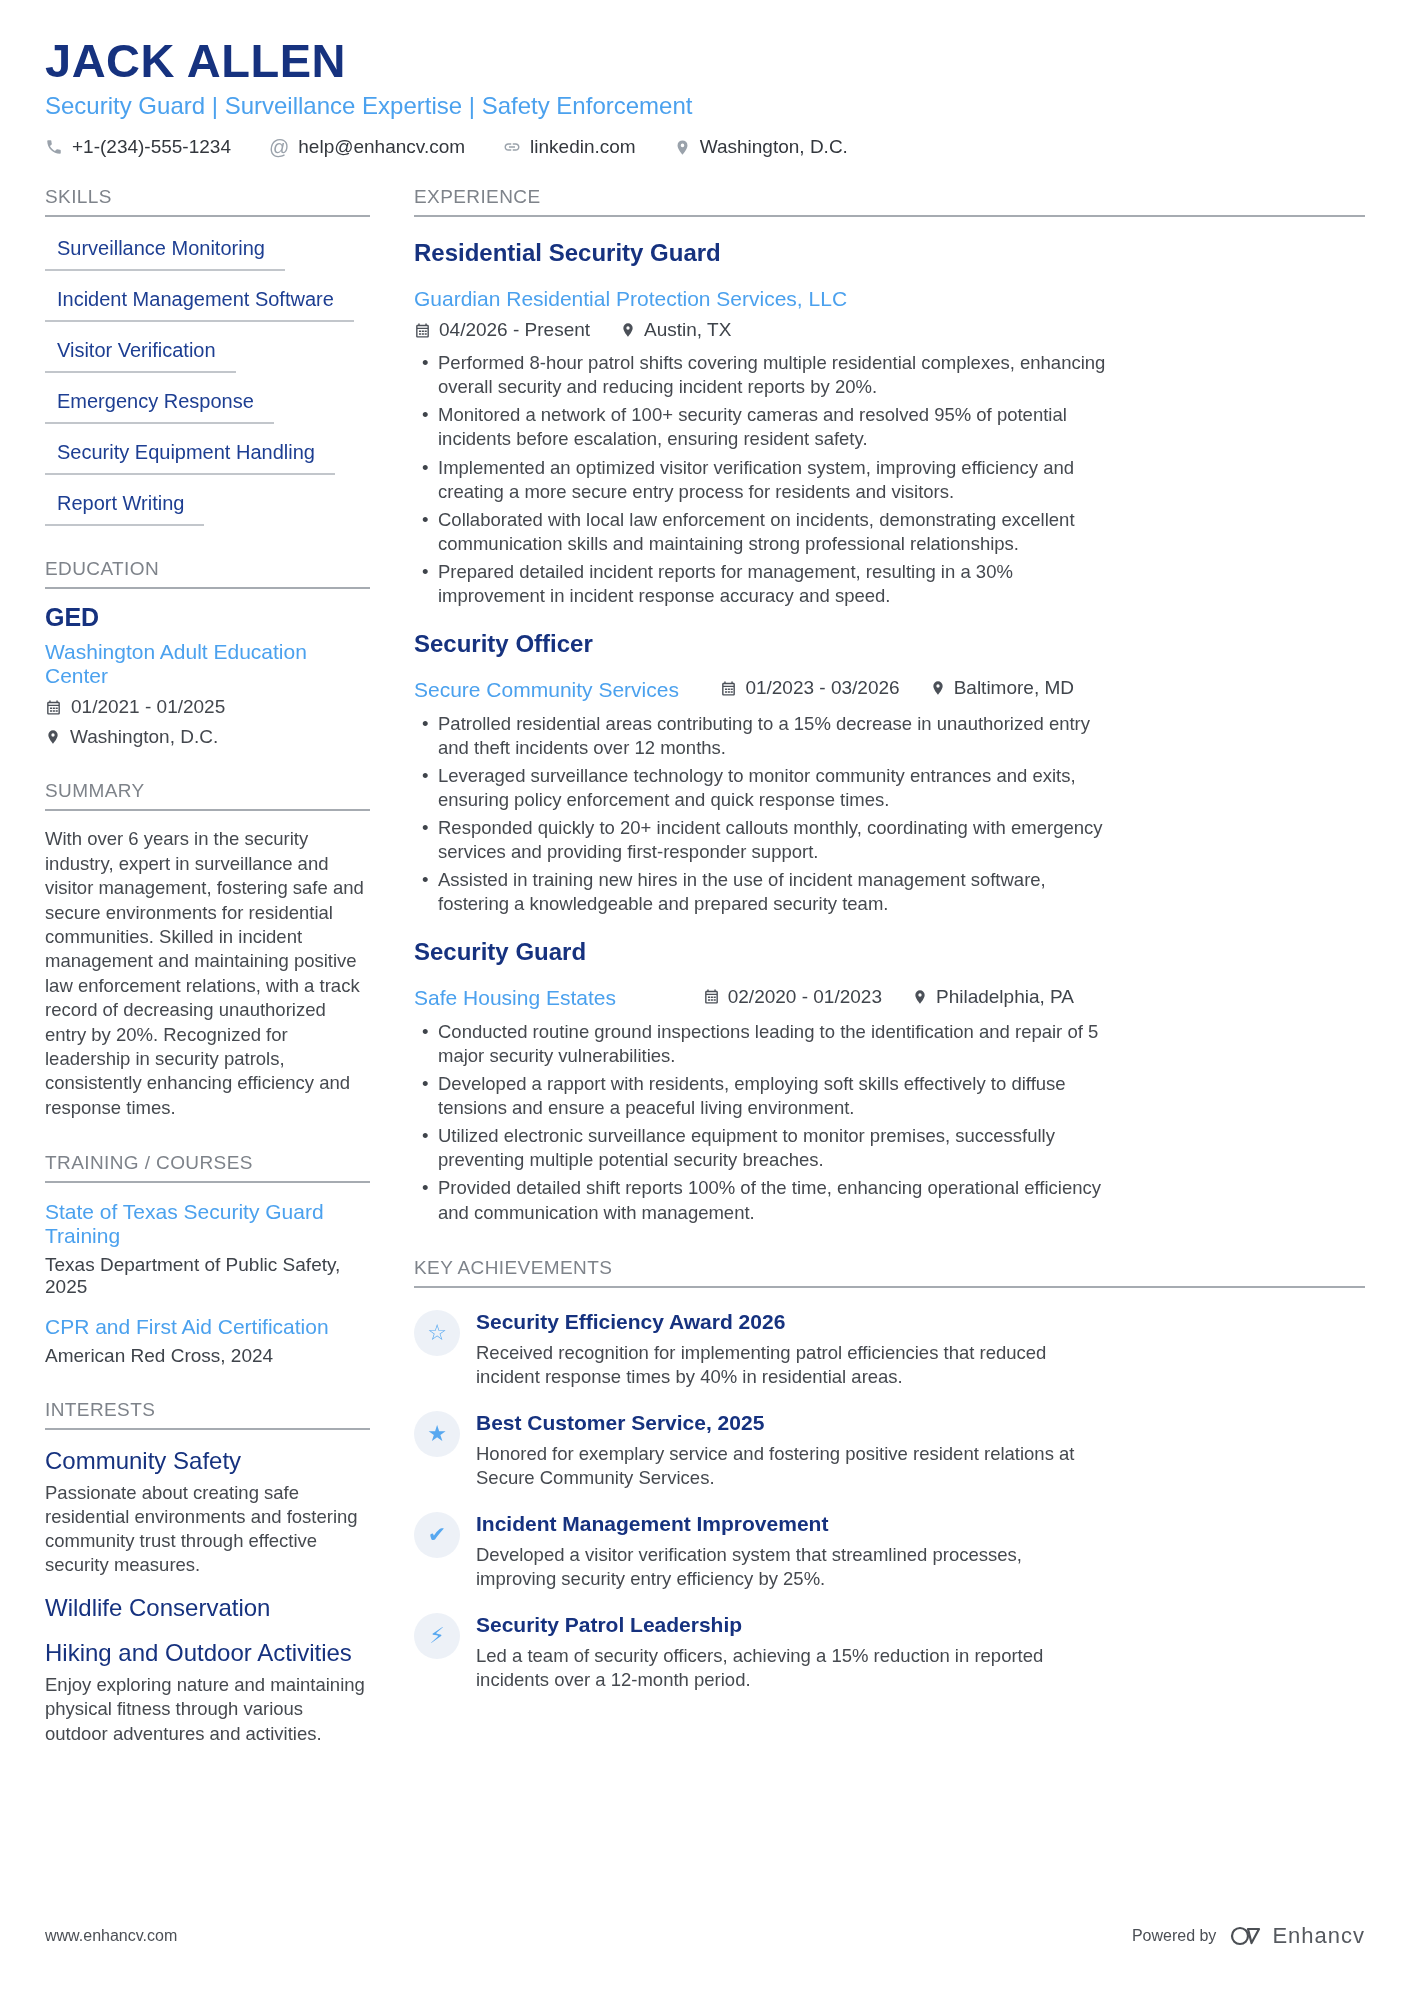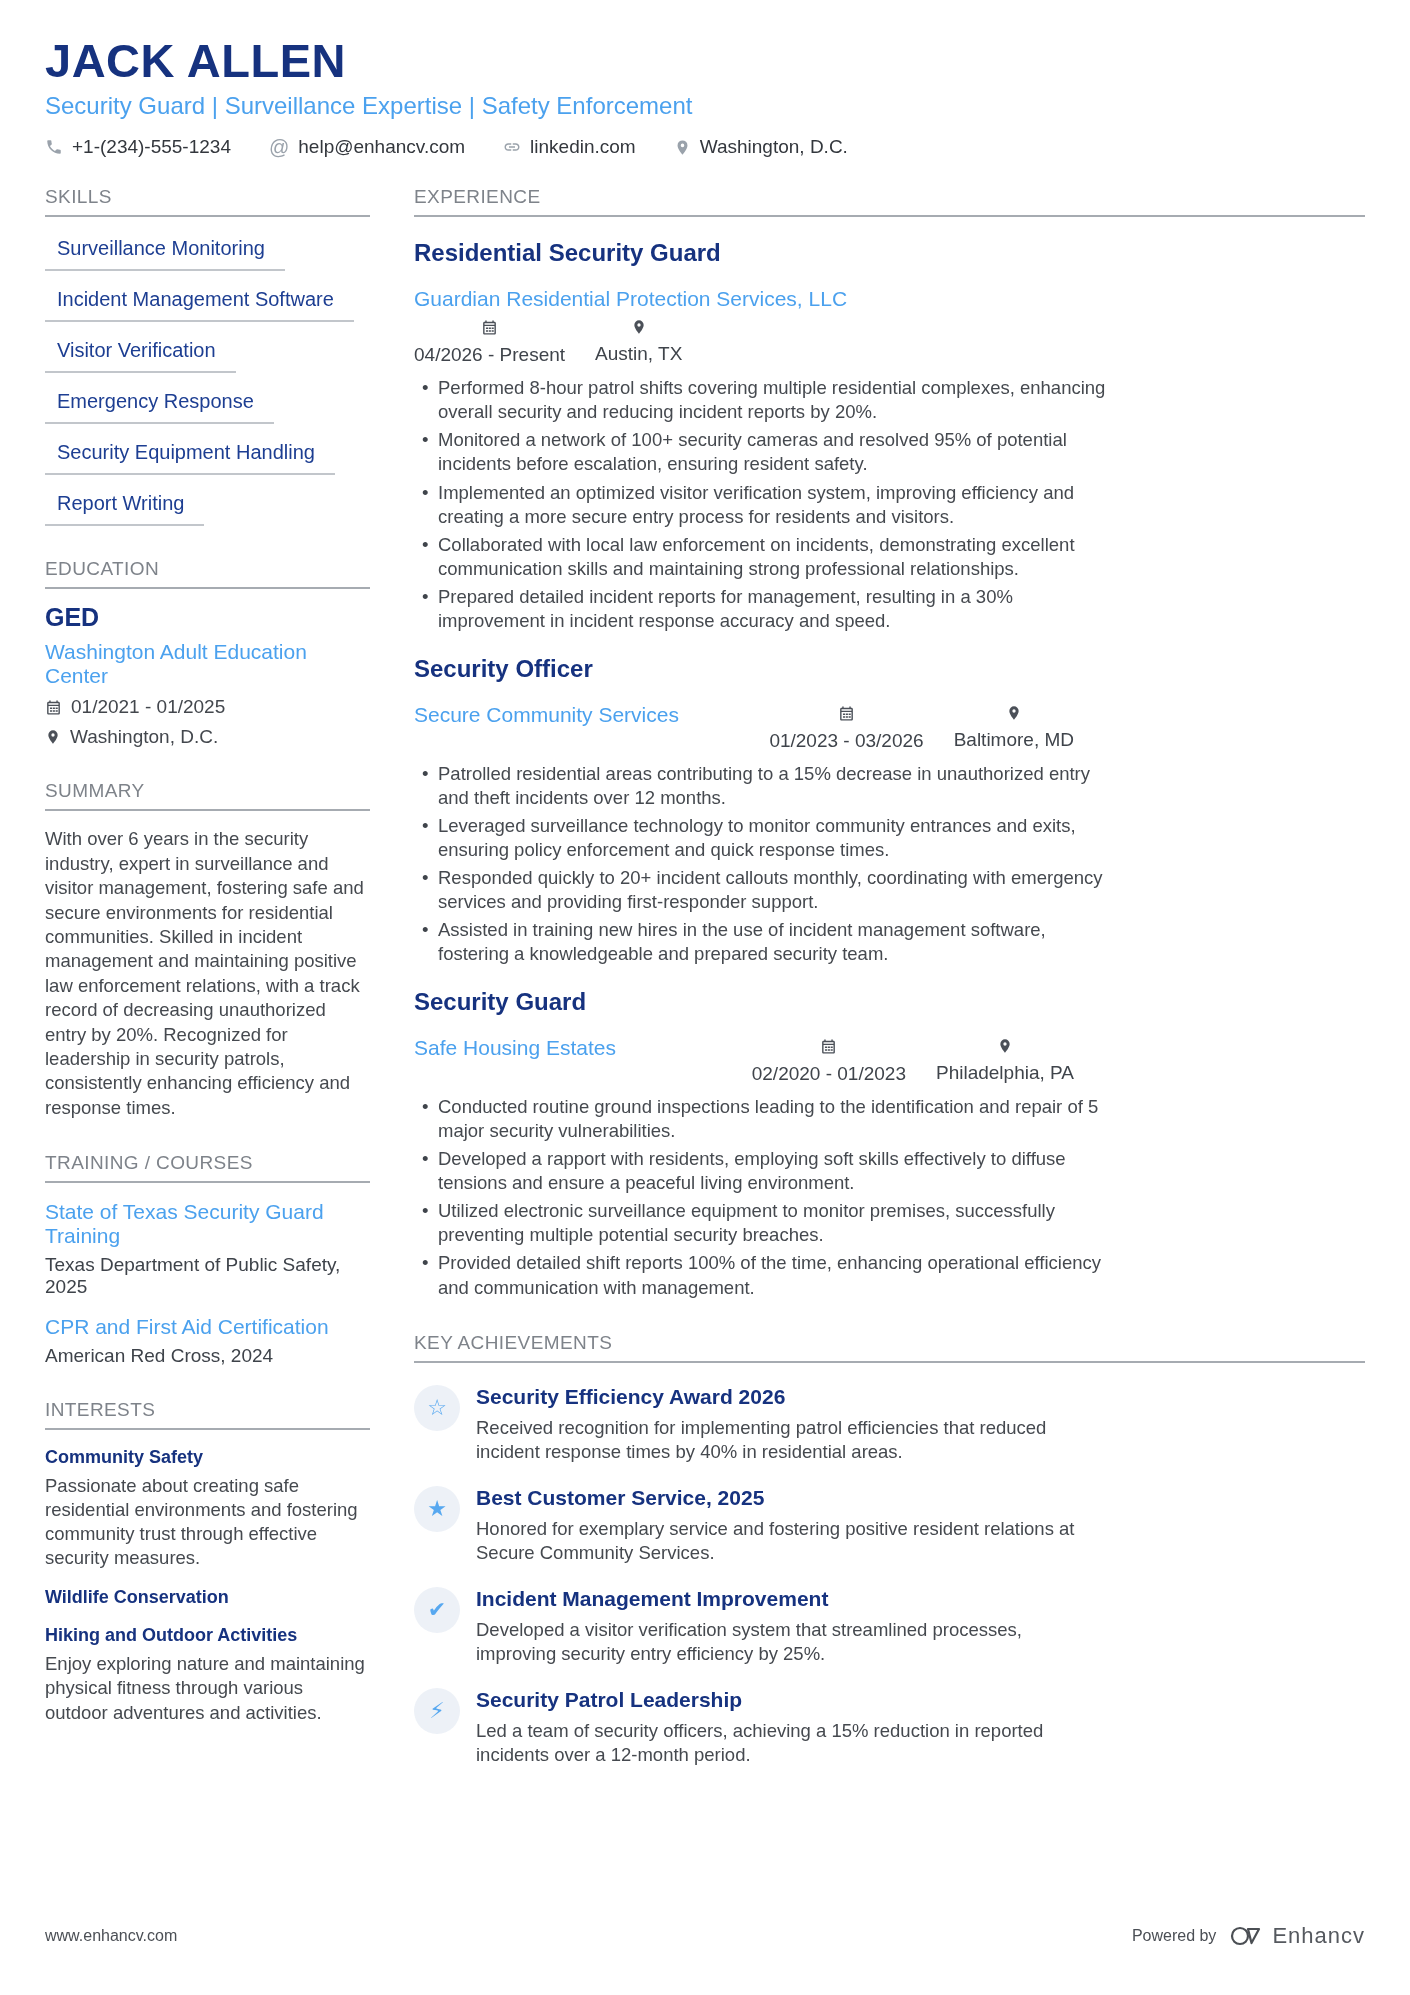--- a/index.html
+++ b/index.html
@@ -41,31 +41,31 @@
   .edu-school{font-size:21px;color:var(--blue);margin-top:8px;}
   .meta-line{display:flex;align-items:center;gap:9px;font-size:19px;color:#43474d;margin-top:8px;}
   
   .summary-text{font-size:18.5px;line-height:1.32;color:var(--body);margin:16px 0 0;}
   
   .t-item{margin-top:17px;}
   .t-name{font-size:21px;color:var(--blue);}
   .t-org{font-size:19px;color:#3e434a;margin-top:6px;}
   
   .i-item{margin-top:17px;}
-  .i-name{font-size:18px;font-weight:700;color:var(--navy);}
+  .i-name{font-size:24px;font-weight:400;color:var(--navy);}
   .i-desc{font-size:18.5px;line-height:1.3;color:var(--body);margin-top:6px;}
   
   .job{margin-top:22px;}
   .job-title{font-size:24px;font-weight:700;color:var(--navy);margin:0;}
   .job-company{font-size:21px;color:var(--blue);margin-top:20px;}
   .job-row{display:flex;align-items:baseline;width:660px;}
   .job-row .job-company{flex:0 0 auto;}
   .meta-group{display:flex;gap:30px;margin-left:auto;}
   .meta-group.left{margin-left:0;margin-top:8px;}
-  .meta-item{display:flex;align-items:center;gap:8px;font-size:19px;color:#3f444b;white-space:nowrap;flex-direction:column;}
+  .meta-item{display:flex;align-items:center;gap:8px;font-size:19px;color:#3f444b;white-space:nowrap;}
   .bullets{list-style:none;margin:10px 0 0;padding:0;max-width:695px;}
   .bullet{position:relative;padding-left:24px;font-size:18.5px;line-height:1.3;color:var(--body);margin-bottom:4px;}
   .bullet::before{content:"\2022";position:absolute;left:8px;color:#3f444b;}
   
   .ach{display:flex;gap:16px;margin-top:22px;}
   .ach-icon{width:46px;height:46px;border-radius:50%;background:#edf1f7;color:#57a8f0;display:flex;align-items:center;justify-content:center;font-size:22px;flex:0 0 46px;}
   .ach-title{font-size:21px;font-weight:700;color:var(--navy);}
   .ach-desc{font-size:18.5px;line-height:1.3;color:var(--body);margin-top:7px;max-width:625px;}
   
   .footer{margin-top:auto;display:flex;justify-content:space-between;align-items:center;}

